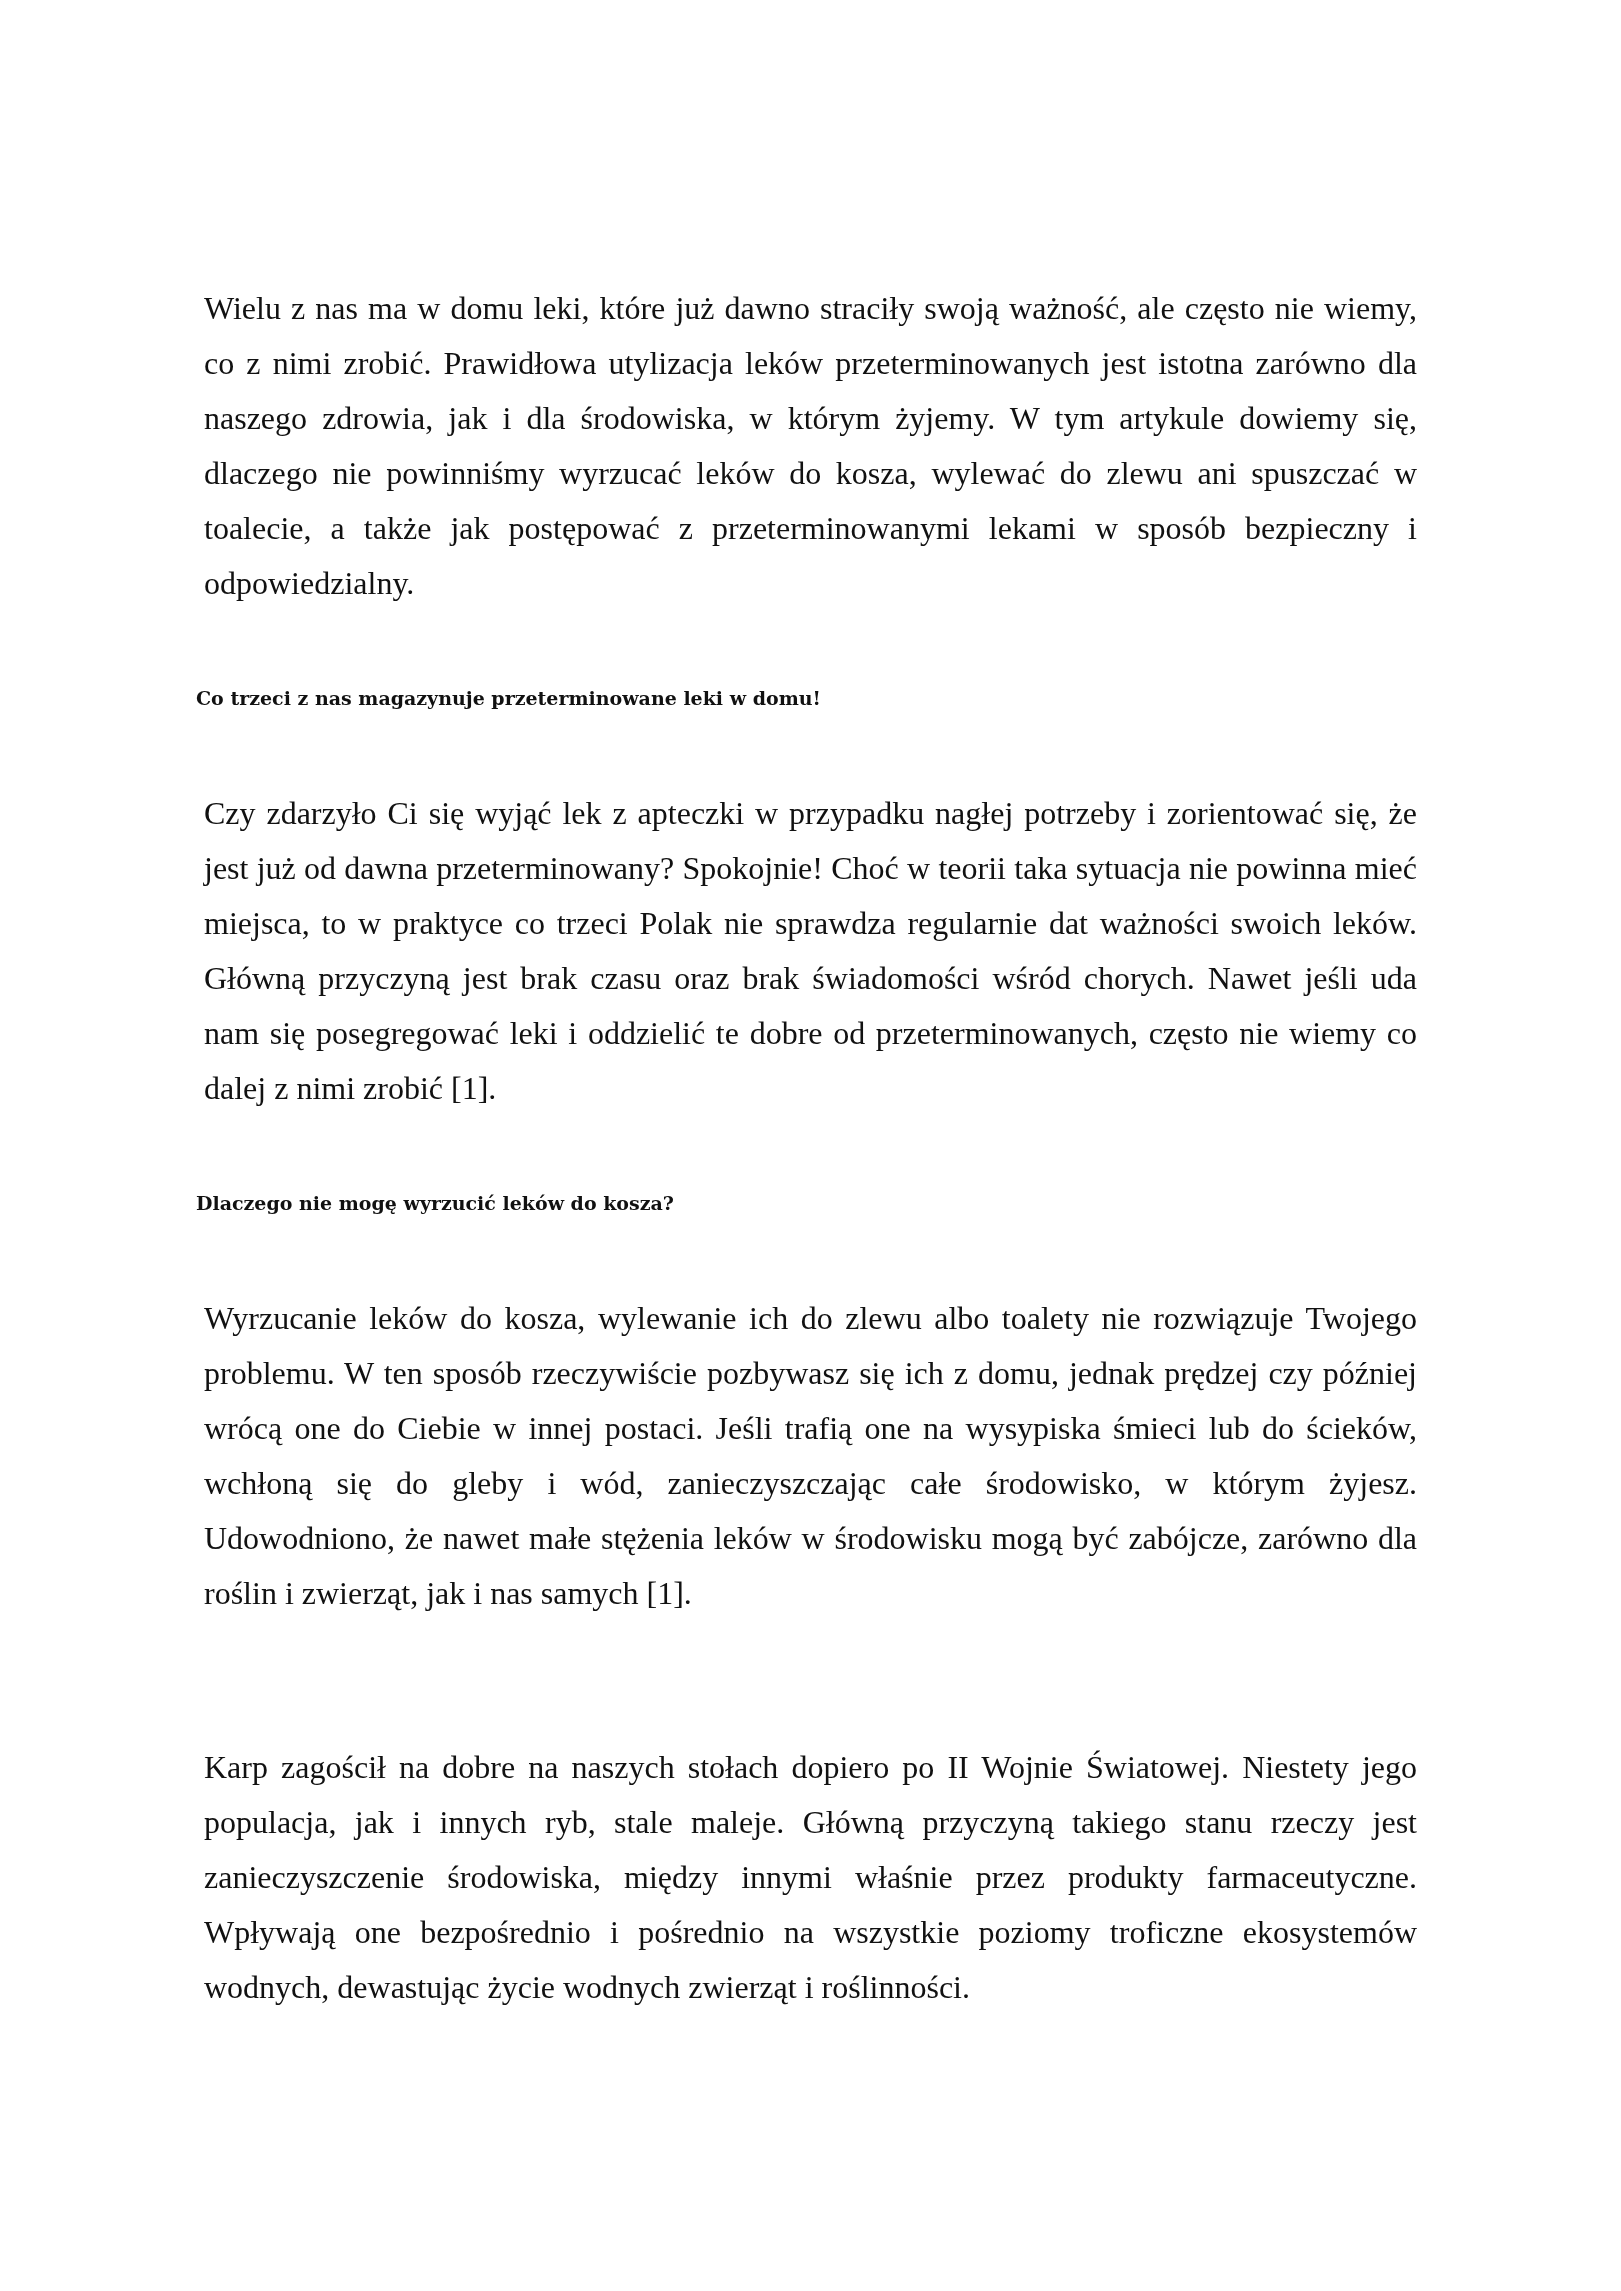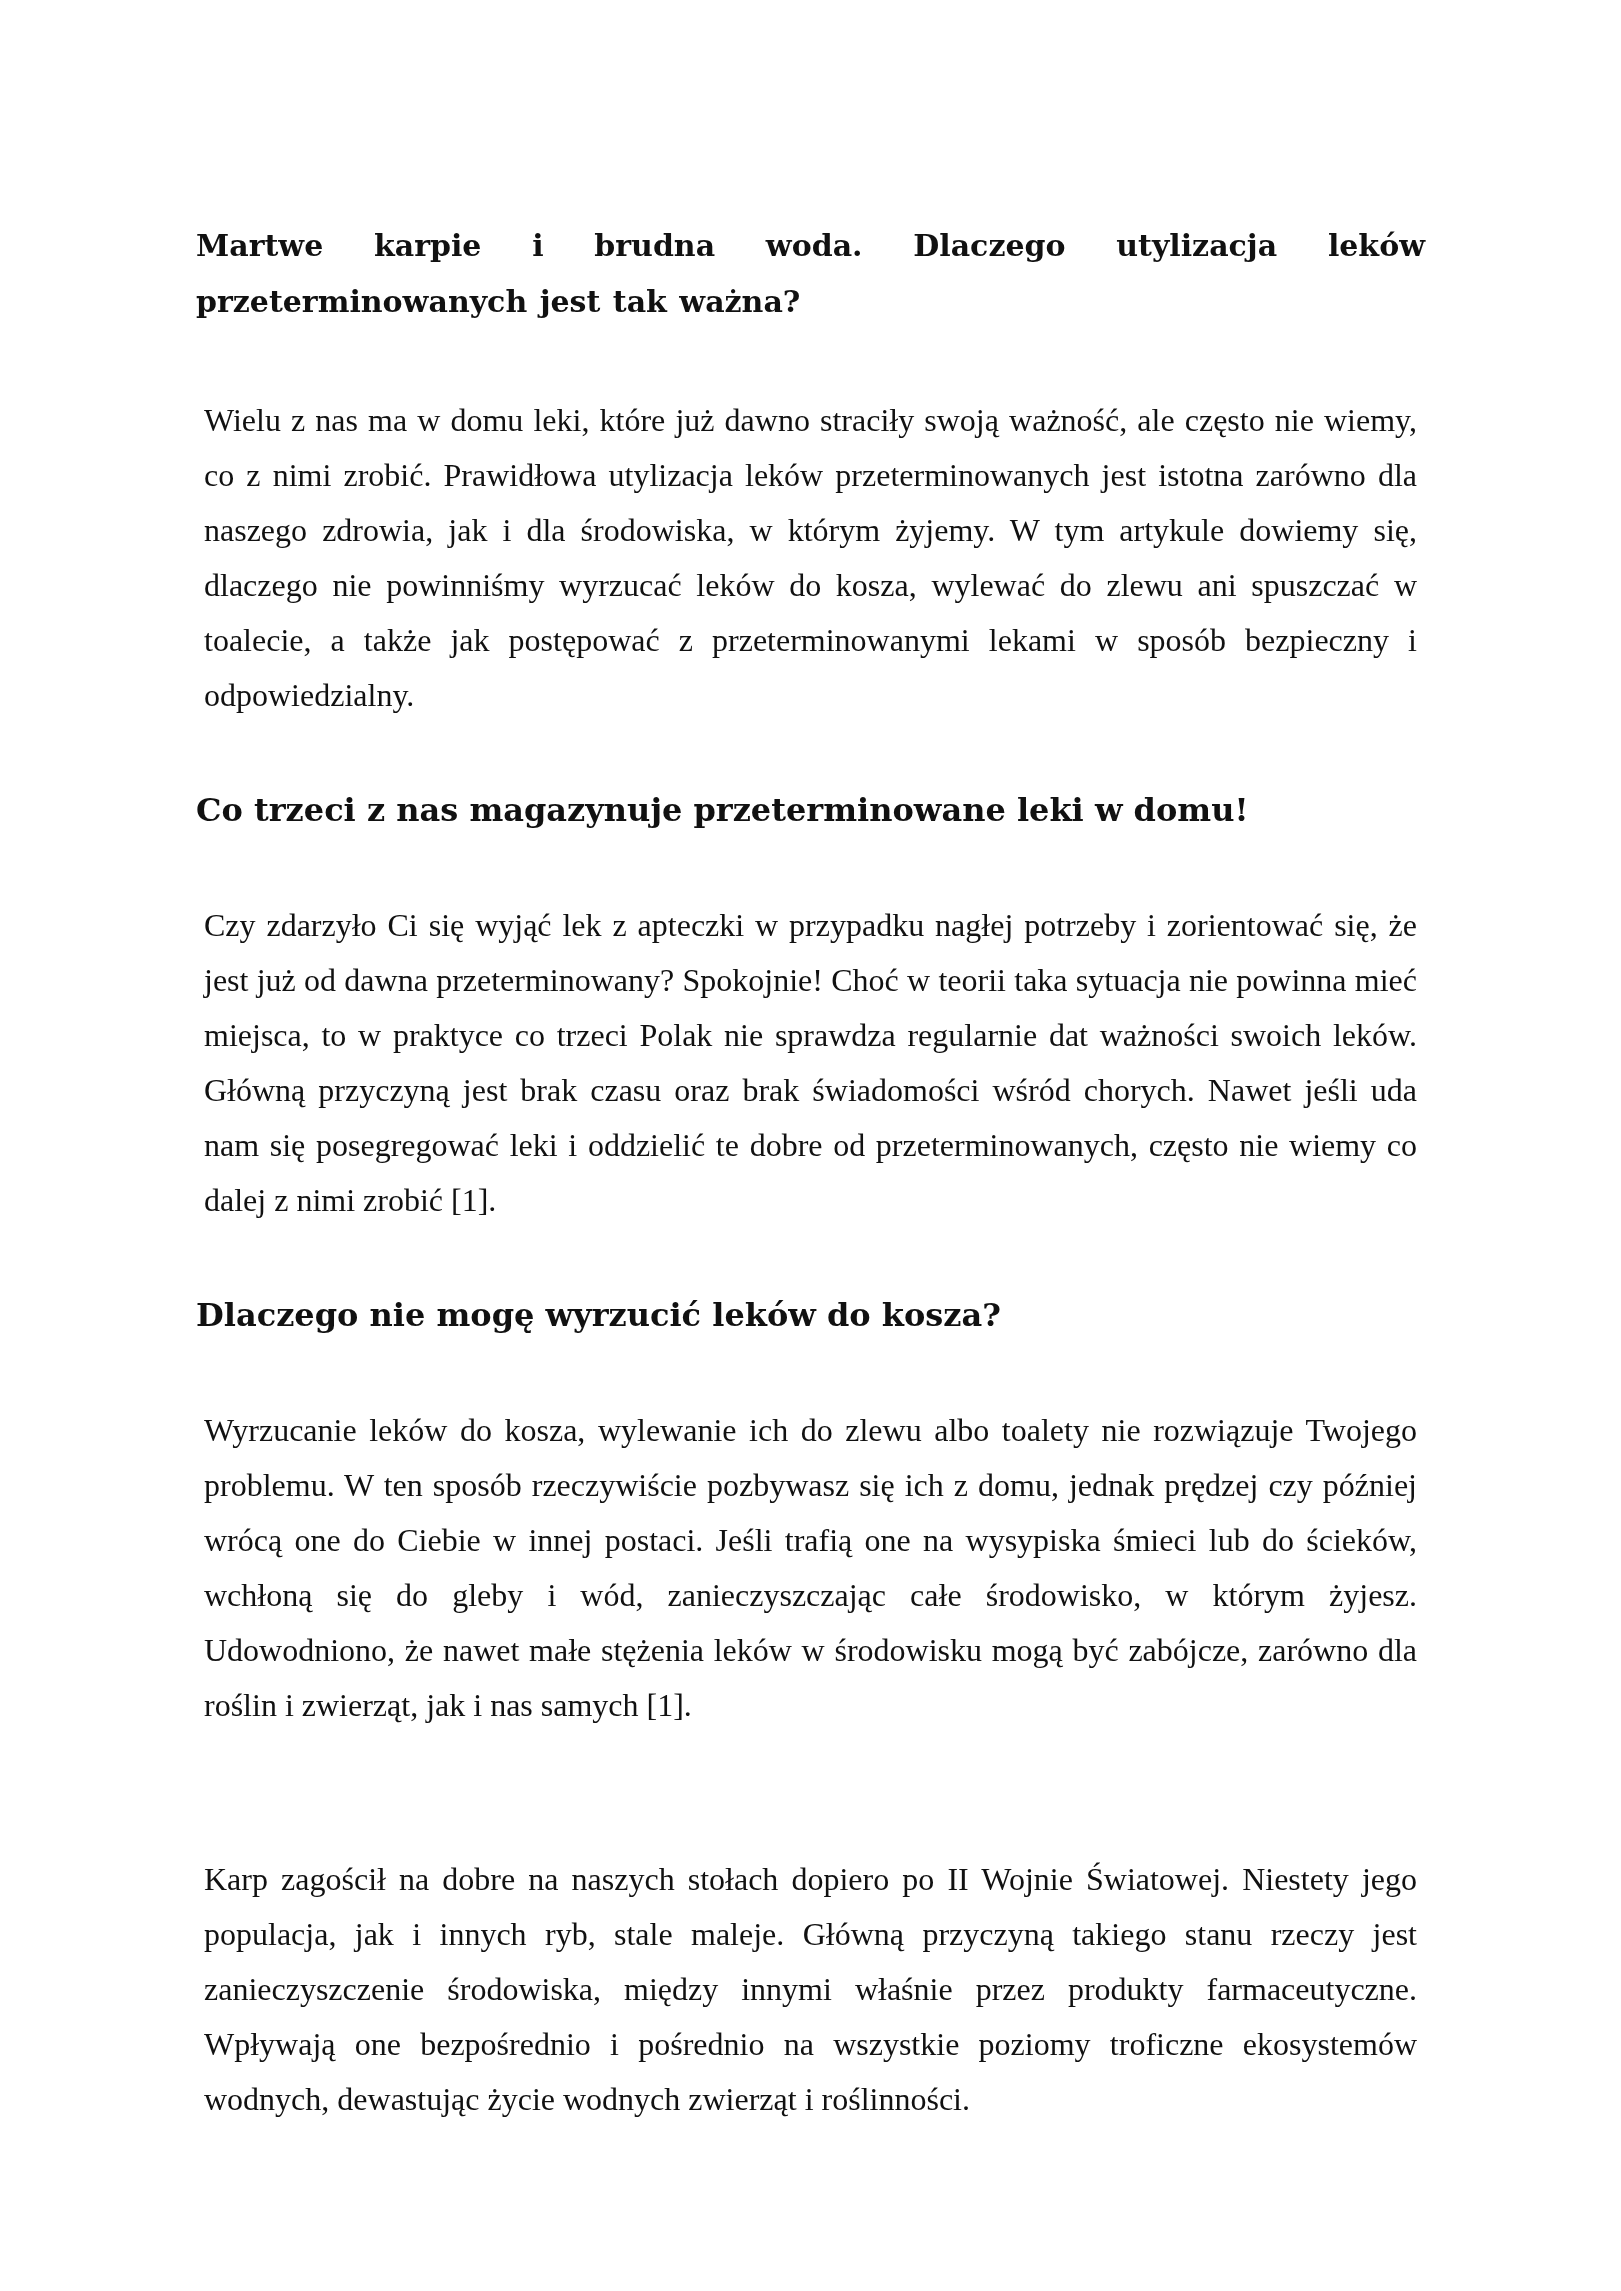--- a/index.html
+++ b/index.html
@@ -6,36 +6,35 @@
   body { width: 1621px; height: 2292px; position: relative; overflow: hidden; }
   .page { position: absolute; left: 196px; top: 218px; width: 1229px; color: #111; }
   .title {
     font-family: "DejaVu Serif", "Liberation Serif", serif;
     font-weight: bold; font-size: 30px; line-height: 56px;
     text-align: justify; text-align-last: auto; margin: 0;
     word-spacing: 2px;
   }
   h2.section {
     font-family: "DejaVu Serif", "Liberation Serif", serif;
-    font-weight: bold; font-size: 32px; line-height: 56px; margin: 0;
+    font-weight: bold; font-size: 19px; line-height: 56px; margin: 0;
   }
   p.body {
     font-family: "Liberation Serif", "DejaVu Serif", serif;
     font-size: 32px; line-height: 55px; margin: 8px;
     text-align: justify;
   }
   .gap-title { height: 55px; }
   .gap { height: 51px; }
   .gap-h { height: 52px; }
 </style>
 </head>
 <body>
 
 <div class="page">
-  <h1 class="title">Martwe karpie i brudna woda. Dlaczego utylizacja leków przeterminowanych jest tak ważna?</h1>
   <div class="gap-title"></div>
   <p class="body">Wielu z nas ma w domu leki, które już dawno straciły swoją ważność, ale często nie wiemy, co z nimi zrobić. Prawidłowa utylizacja leków przeterminowanych jest istotna zarówno dla naszego zdrowia, jak i dla środowiska, w którym żyjemy. W tym artykule dowiemy się, dlaczego nie powinniśmy wyrzucać leków do kosza, wylewać do zlewu ani spuszczać w toalecie, a także jak postępować z przeterminowanymi lekami w sposób bezpieczny i odpowiedzialny.</p>
   <div class="gap"></div>
 
   <section>
     <h2 class="section">Co trzeci z nas magazynuje przeterminowane leki w domu!</h2>
     <div class="gap-h"></div>
     <p class="body">Czy zdarzyło Ci się wyjąć lek z apteczki w przypadku nagłej potrzeby i zorientować się, że jest już od dawna przeterminowany? Spokojnie! Choć w teorii taka sytuacja nie powinna mieć miejsca, to w praktyce co trzeci Polak nie sprawdza regularnie dat ważności swoich leków. Główną przyczyną jest brak czasu oraz brak świadomości wśród chorych. Nawet jeśli uda nam się posegregować leki i oddzielić te dobre od przeterminowanych, często nie wiemy co dalej z nimi zrobić [1].</p>
   </section>
   <div class="gap"></div>

